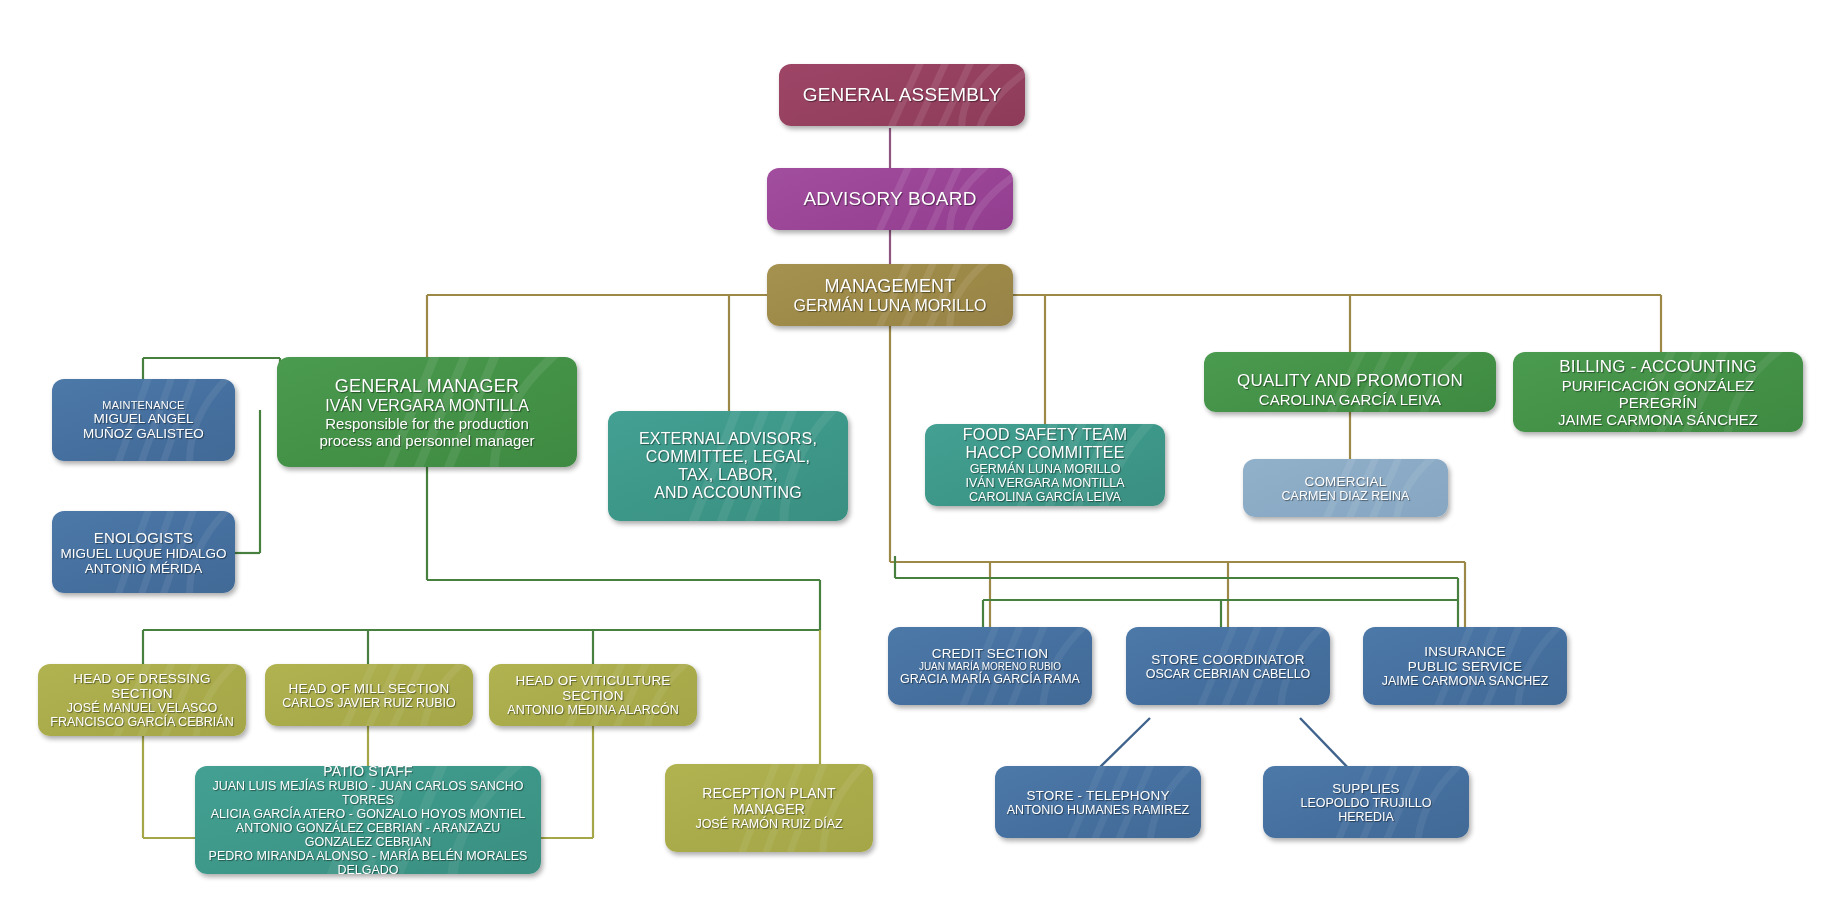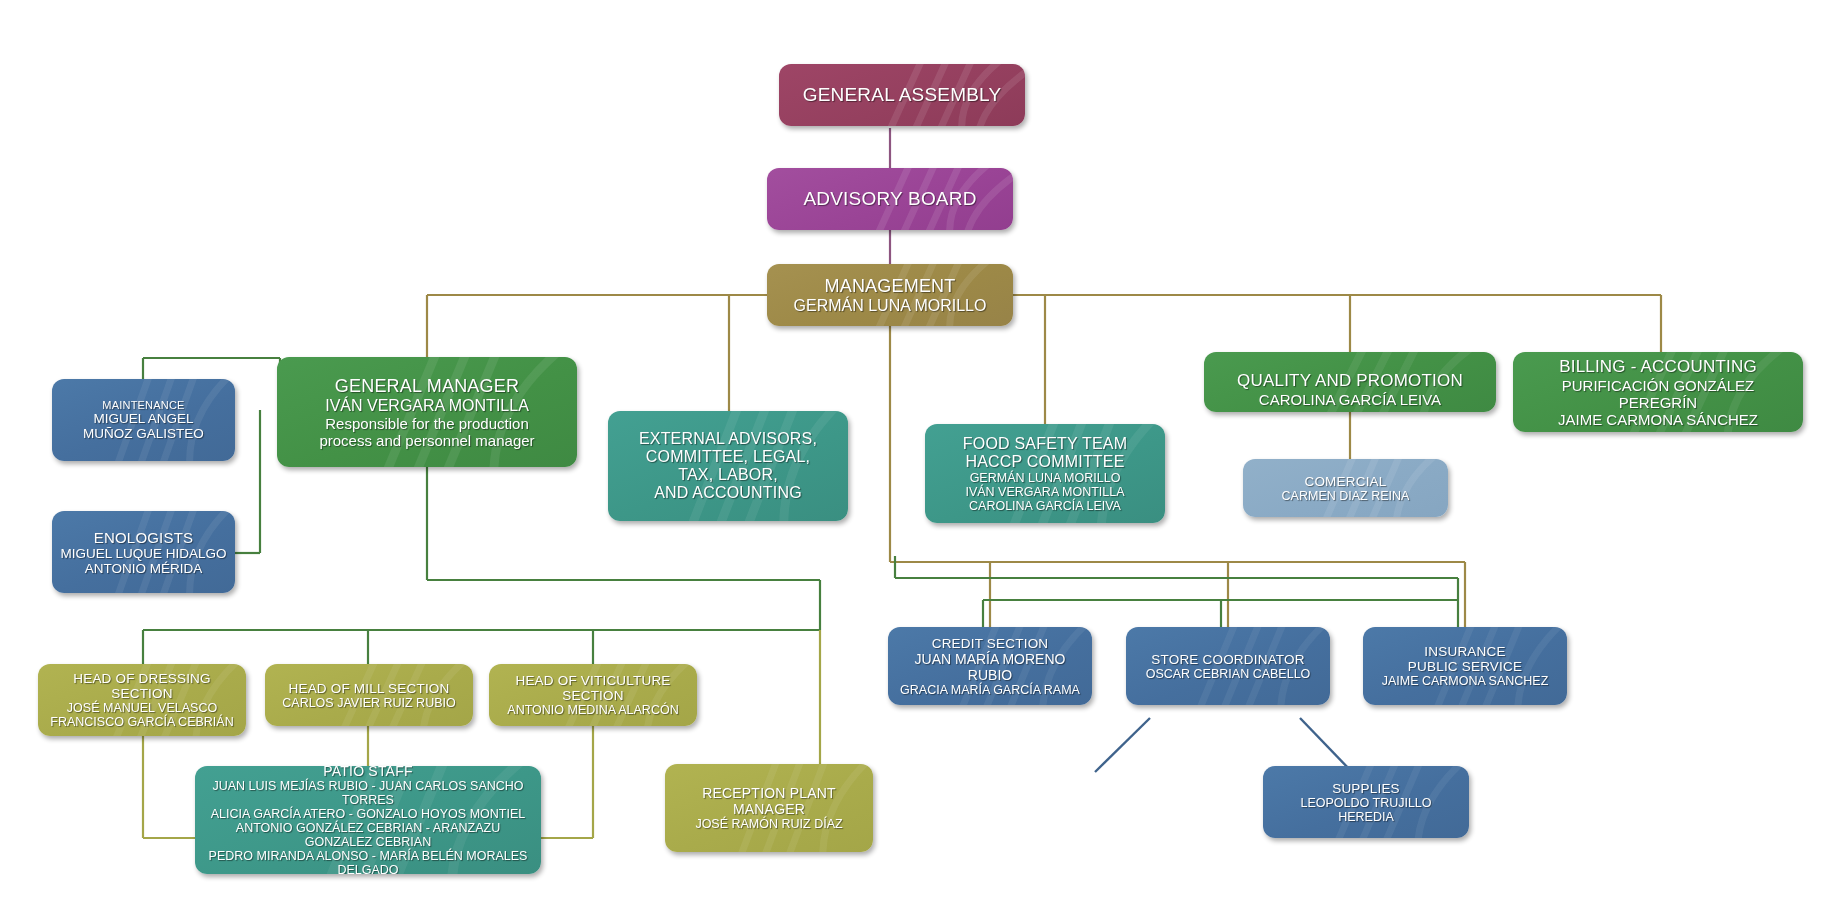--- a/index.html
+++ b/index.html
@@ -220,21 +220,21 @@
       </g>
     </svg>
     <div class="inner">
       <span class="t1" style="font-size:16px;">EXTERNAL ADVISORS,</span>
       <span class="t1" style="font-size:16px;">COMMITTEE, LEGAL,</span>
       <span class="t1" style="font-size:16px;">TAX, LABOR,</span>
       <span class="t1" style="font-size:16px;">AND ACCOUNTING</span>
     </div>
   </div>
 
-  <div class="node c-teal" style="left:925px;top:424px;width:240px;height:99px;">
+  <div class="node c-teal" style="left:925px;top:424px;width:240px;height:82px;">
     <svg class="swoosh" viewBox="0 0 240 104" preserveAspectRatio="none">
       <g stroke="#ffffff" stroke-width="9" fill="none" opacity=".4">
         <path d="M140,-30 L70,150"></path>
           <path d="M168,-30 L98,150"></path>
           <path d="M196,-30 L126,150"></path>
         <path d="M270,-40 C185,20 160,90 185,170"></path>
       </g>
     </svg>
     <div class="inner">
       <span class="t1" style="font-size:16px;">FOOD SAFETY TEAM</span>
@@ -375,21 +375,21 @@
     <svg class="swoosh" viewBox="0 0 204 78" preserveAspectRatio="none">
       <g stroke="#ffffff" stroke-width="7" fill="none" opacity=".35">
         <path d="M118,-25 L62,110"></path>
           <path d="M142,-25 L86,110"></path>
           <path d="M166,-25 L110,110"></path>
         <path d="M232,-30 C162,18 142,70 162,125"></path>
       </g>
     </svg>
     <div class="inner">
       <span class="t1" style="font-size:13.5px;">CREDIT SECTION</span>
-      <span class="t2" style="font-size:14px;">JUAN MARÍA MORENO RUBIO</span>
+      <span class="t2" style="font-size:10px;">JUAN MARÍA MORENO RUBIO</span>
       <span class="t2" style="font-size:12.5px;">GRACIA MARÍA GARCÍA RAMA</span>
     </div>
   </div>
 
   <div class="node c-blue" style="left:1126px;top:627px;width:204px;height:78px;">
     <svg class="swoosh" viewBox="0 0 204 78" preserveAspectRatio="none">
       <g stroke="#ffffff" stroke-width="7" fill="none" opacity=".35">
         <path d="M118,-25 L62,110"></path>
           <path d="M142,-25 L86,110"></path>
           <path d="M166,-25 L110,110"></path>
@@ -411,20 +411,34 @@
         <path d="M232,-30 C162,18 142,70 162,125"></path>
       </g>
     </svg>
     <div class="inner">
       <span class="t1" style="font-size:13.5px;">INSURANCE</span>
       <span class="t1" style="font-size:13.5px;">PUBLIC SERVICE</span>
       <span class="t2" style="font-size:12.5px;">JAIME CARMONA SANCHEZ</span>
     </div>
   </div>
 
+  <div class="node c-blue" style="left:995px;top:766px;width:206px;height:72px;">
+    <svg class="swoosh" viewBox="0 0 206 72" preserveAspectRatio="none">
+      <g stroke="#ffffff" stroke-width="7" fill="none" opacity=".35">
+        <path d="M118,-25 L62,105"></path>
+          <path d="M142,-25 L86,105"></path>
+          <path d="M166,-25 L110,105"></path>
+        <path d="M232,-30 C162,18 142,68 162,120"></path>
+      </g>
+    </svg>
+    <div class="inner">
+      <span class="t1" style="font-size:13.5px;">STORE - TELEPHONY</span>
+      <span class="t2" style="font-size:12.5px;">ANTONIO HUMANES RAMIREZ</span>
+    </div>
+  </div>
 
   <div class="node c-blue" style="left:1263px;top:766px;width:206px;height:72px;">
     <svg class="swoosh" viewBox="0 0 206 72" preserveAspectRatio="none">
       <g stroke="#ffffff" stroke-width="7" fill="none" opacity=".35">
         <path d="M118,-25 L62,105"></path>
           <path d="M142,-25 L86,105"></path>
           <path d="M166,-25 L110,105"></path>
         <path d="M232,-30 C162,18 142,68 162,120"></path>
       </g>
     </svg>

